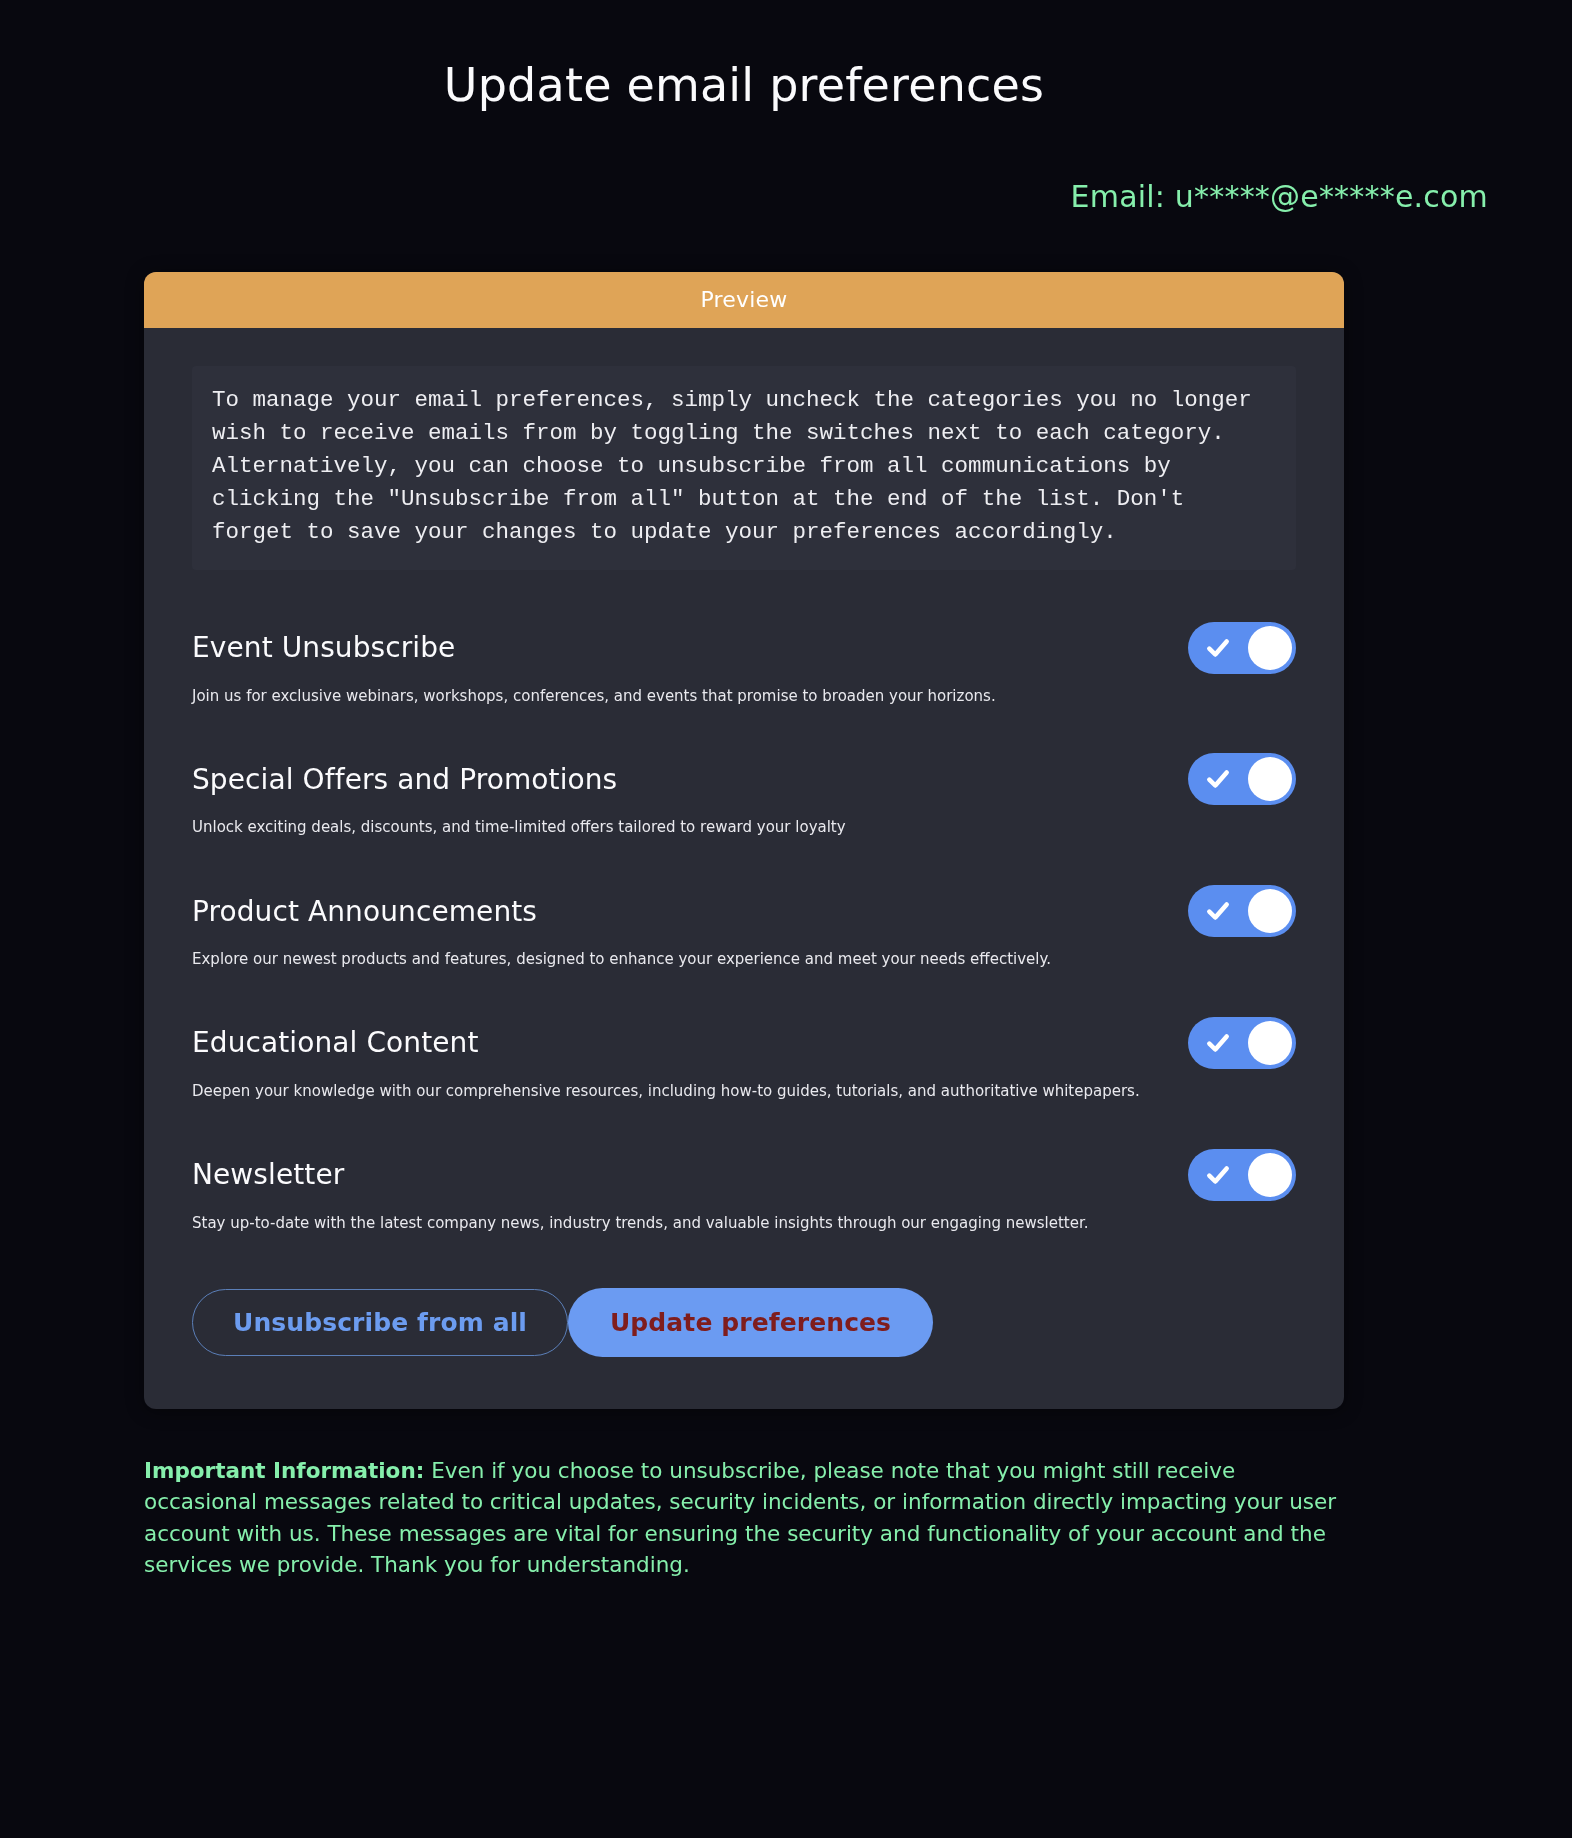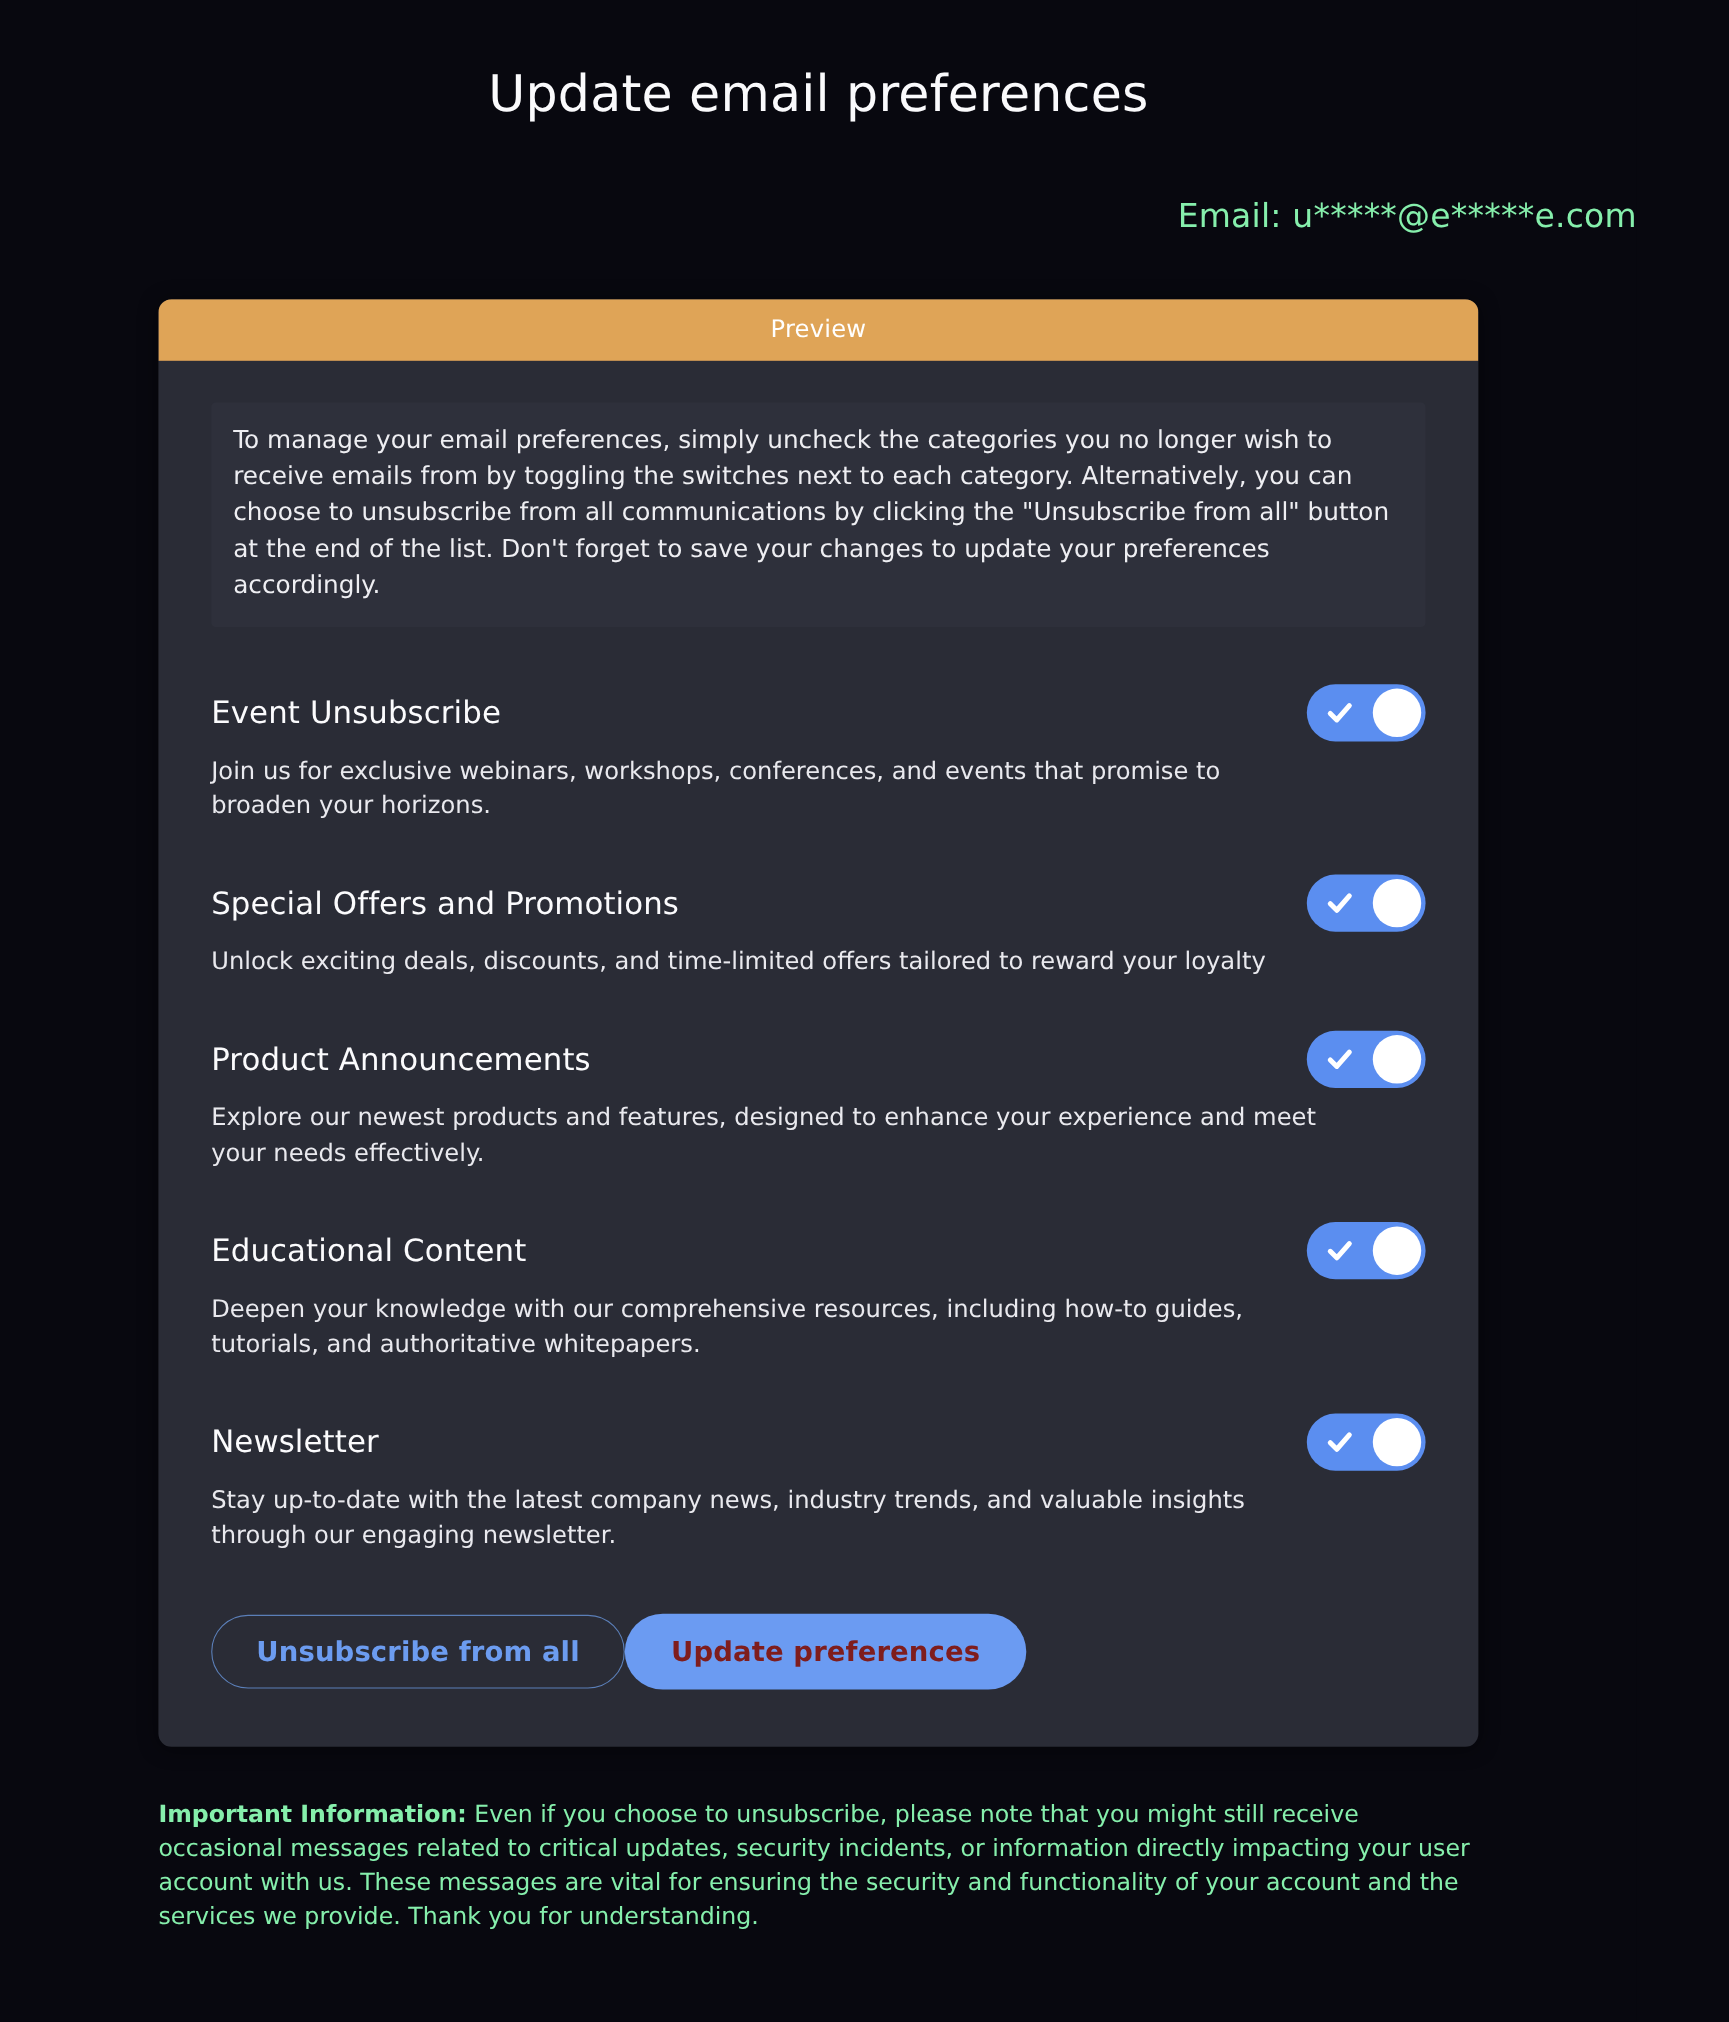--- a/index.html
+++ b/index.html
@@ -63,20 +63,21 @@
 
   .card-body {
     padding: 38px 48px 52px 48px;
   }
 
   .intro-box {
     background: #2e303b;
     border-radius: 4px;
     padding: 18px 20px 20px 20px;
     margin-bottom: 50px;
+    font-family: Liberation Mono, monospace;
   }
 
   .intro-text {
     font-size: 22.5px;
     line-height: 1.47;
     color: #eeeef2;
     font-weight: 400;
   }
 
   .category {
@@ -123,21 +124,21 @@
     position: absolute;
     right: 4px;
     top: 4px;
     width: 44px;
     height: 44px;
     border-radius: 50%;
     background: #ffffff;
   }
 
   .cat-desc {
-    font-size: 22px;
+    font-size: 15px;
     line-height: 1.45;
     color: #e9e9ee;
     margin-top: 10px;
     max-width: 1010px;
   }
 
   .actions {
     display: flex;
     align-items: center;
     justify-content: flex-start;

